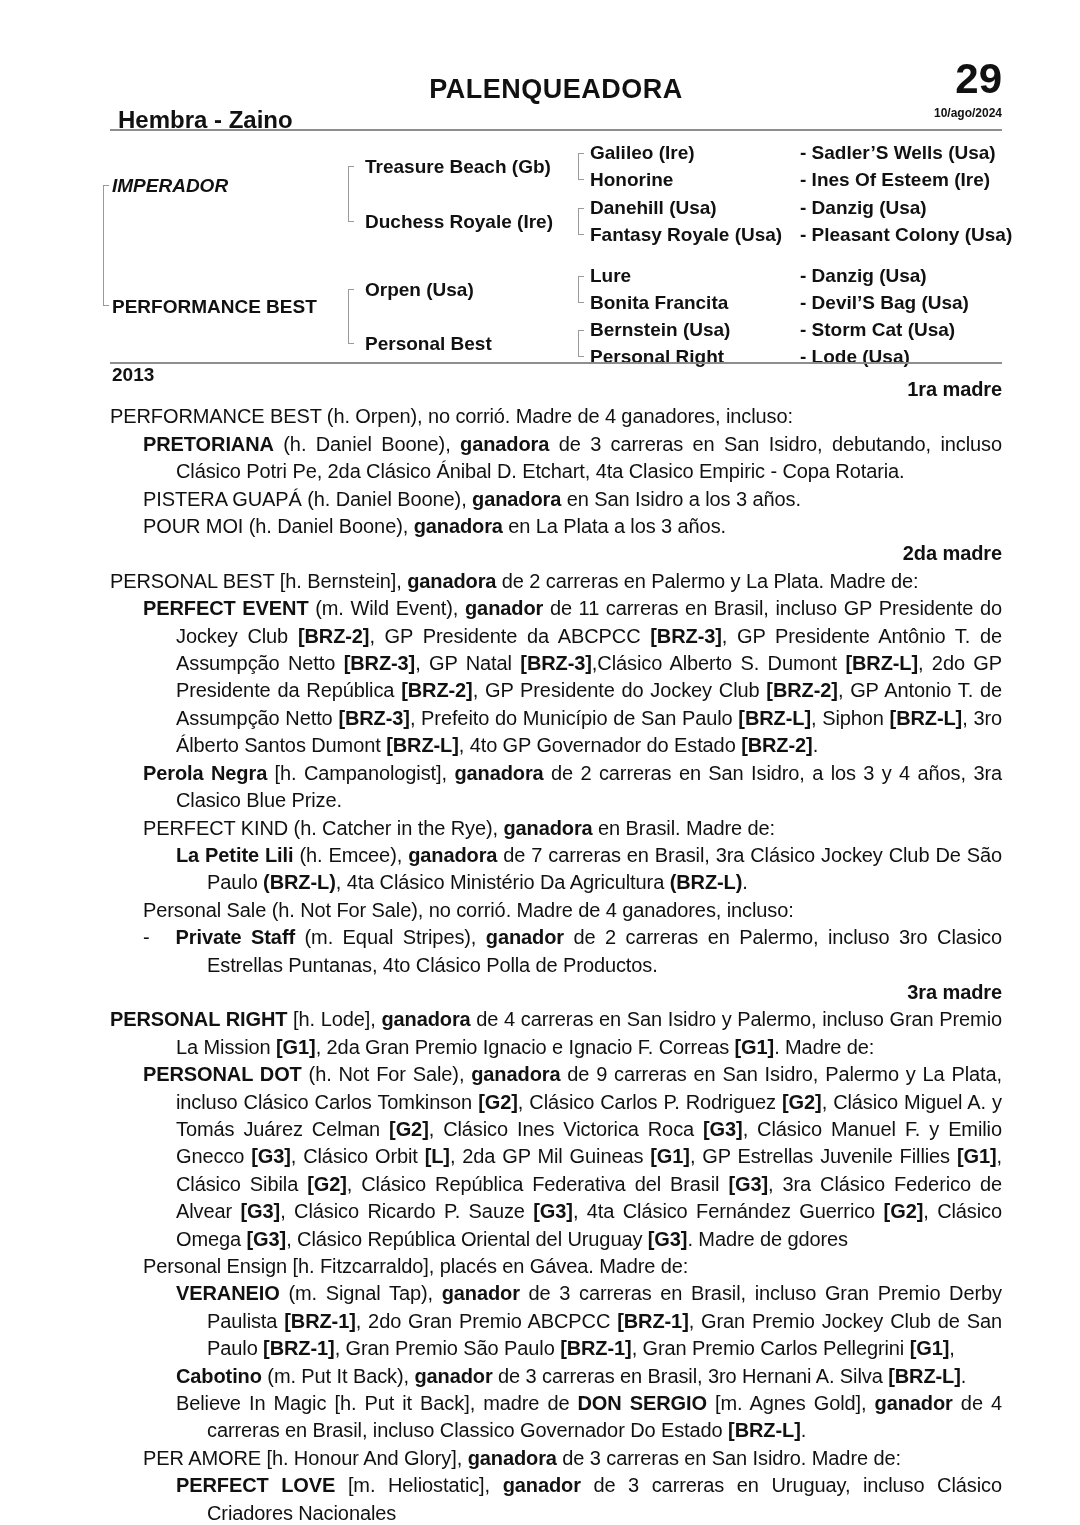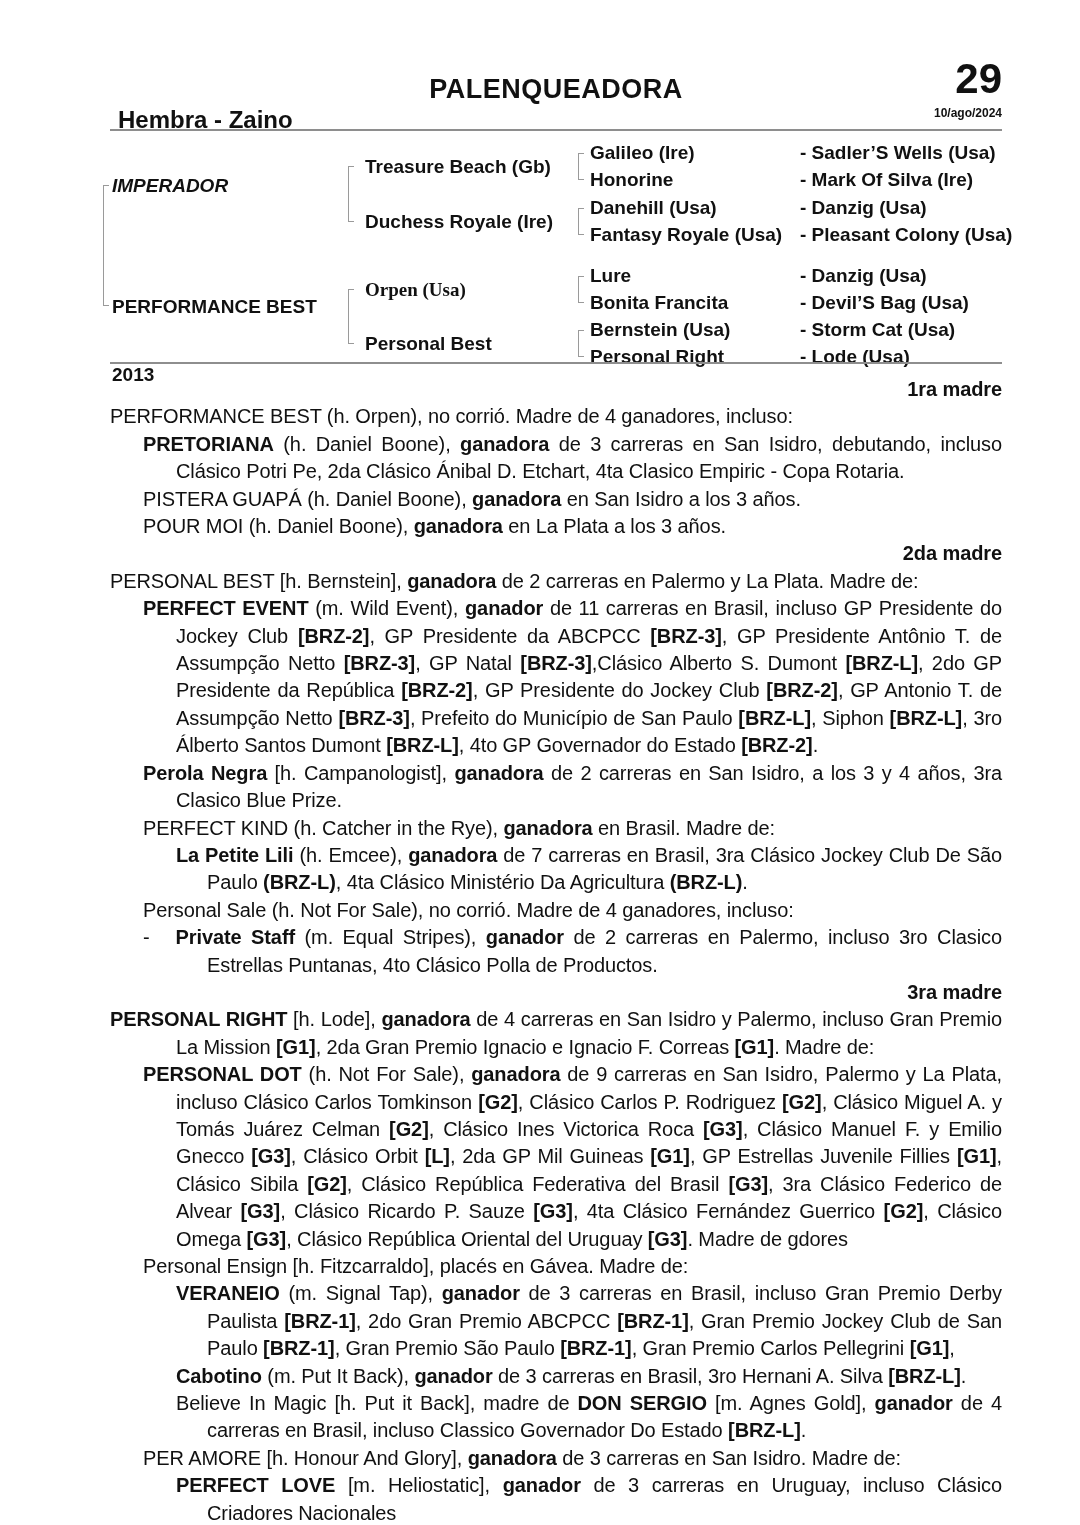--- a/index.html
+++ b/index.html
@@ -48,36 +48,36 @@
     <div class="br" style="left:468px;top:141px;height:27px;"></div>
     <div class="br" style="left:468px;top:195px;height:27px;"></div>
 
     <div class="pn" style="left:2px;top:41px;font-style:italic;">IMPERADOR</div>
     <div class="pn" style="left:2px;top:162px;">PERFORMANCE BEST</div>
     <div class="pn" style="left:2px;top:190px;margin-top:40px;">2013</div>
 
     <div id="gen2col">
         <div class="pn" style="left: 255px; top: 21.5px;">Treasure Beach (Gb)</div>
         <div class="pn" style="left: 255px; top: 76.5px;">Duchess Royale (Ire)</div>
-        <div class="pn" style="left: 255px; top: 144.5px; font-family: Liberation Serif, serif;">Orpen (Usa)</div>
+        <div class="pn" style="left: 255px; top: 144.5px;">Orpen (Usa)</div>
         <div class="pn" style="left: 255px; top: 198.5px;">Personal Best</div>
       </div>
     <div id="gen3col">
         <div class="pn" style="left: 480px; top: 8px;">Galileo (Ire)</div>
         <div class="pn" style="left: 480px; top: 35px;">Honorine</div>
         <div class="pn" style="left: 480px; top: 63px;">Danehill (Usa)</div>
         <div class="pn" style="left: 480px; top: 90px;">Fantasy Royale (Usa)</div>
         <div class="pn" style="left: 480px; top: 131px;">Lure</div>
         <div class="pn" style="left: 480px; top: 158px;">Bonita Francita</div>
         <div class="pn" style="left: 480px; top: 185px;">Bernstein (Usa)</div>
         <div class="pn" style="left: 480px; top: 212px;">Personal Right</div>
       </div>
     <div id="gen4col">
         <div class="pn" style="left: 690px; top: 8px;">- Sadler’S Wells (Usa)</div>
-        <div class="pn" style="left: 690px; top: 35px;">- Mark Of Silva (Ire)</div>
+        <div class="pn" style="left: 690px; top: 35px;">- Ines Of Esteem (Ire)</div>
         <div class="pn" style="left: 690px; top: 63px;">- Danzig (Usa)</div>
         <div class="pn" style="left: 690px; top: 90px;">- Pleasant Colony (Usa)</div>
         <div class="pn" style="left: 690px; top: 131px;">- Danzig (Usa)</div>
         <div class="pn" style="left: 690px; top: 158px;">- Devil’S Bag (Usa)</div>
         <div class="pn" style="left: 690px; top: 185px;">- Storm Cat (Usa)</div>
         <div class="pn" style="left: 690px; top: 212px;">- Lode (Usa)</div>
       </div>
   </div>
 
   <div class="rule rule2"></div>

